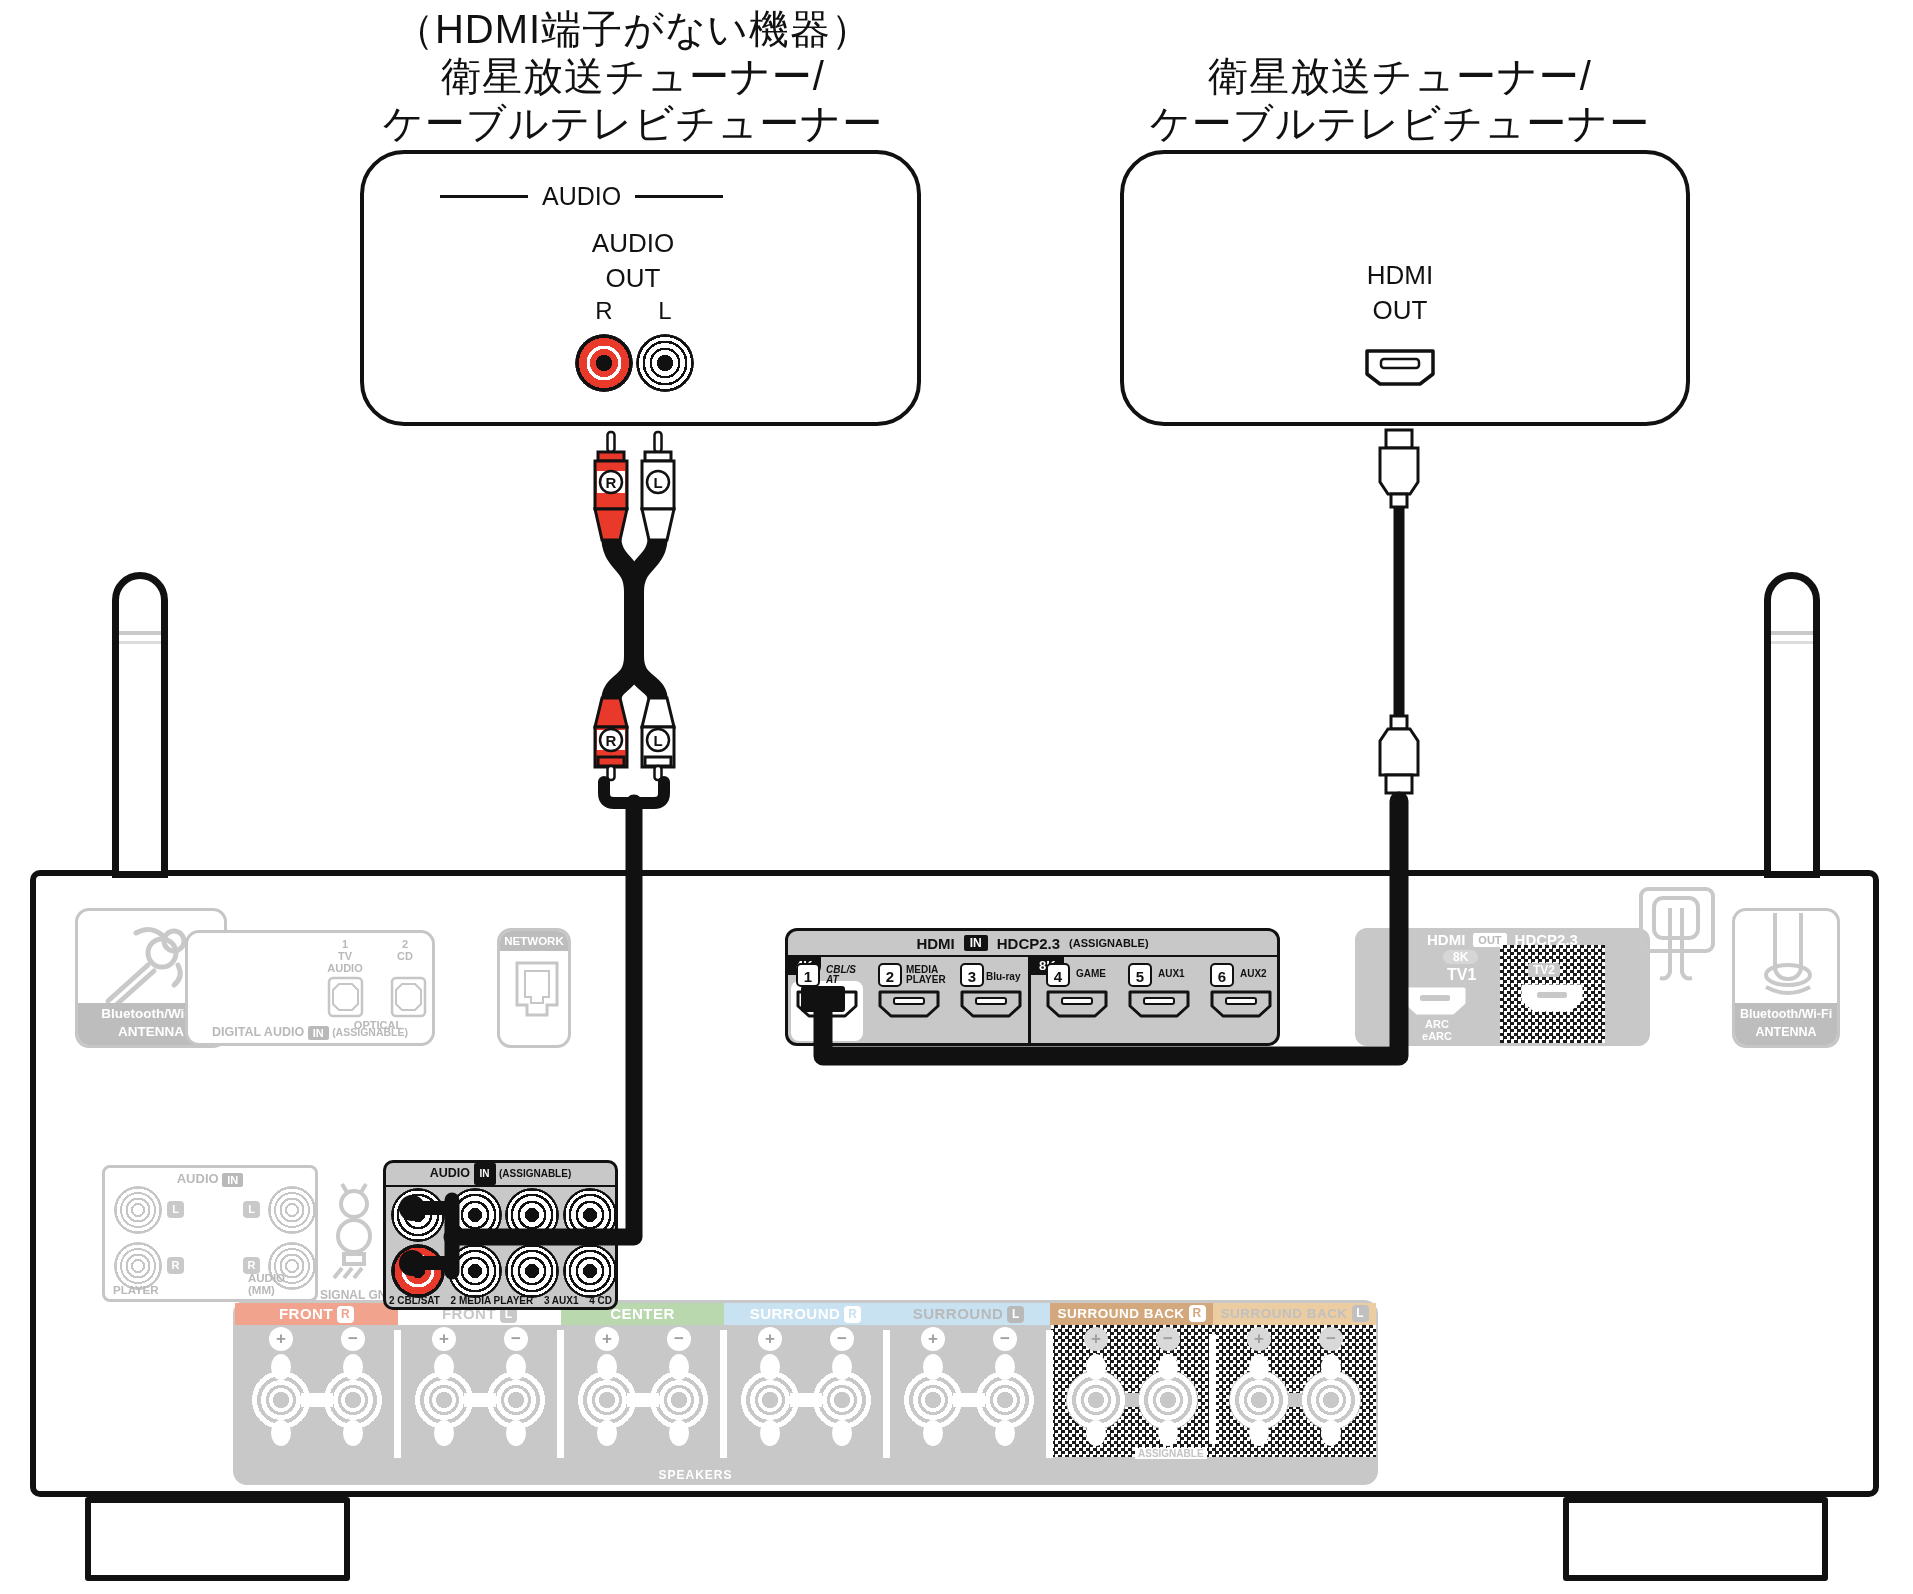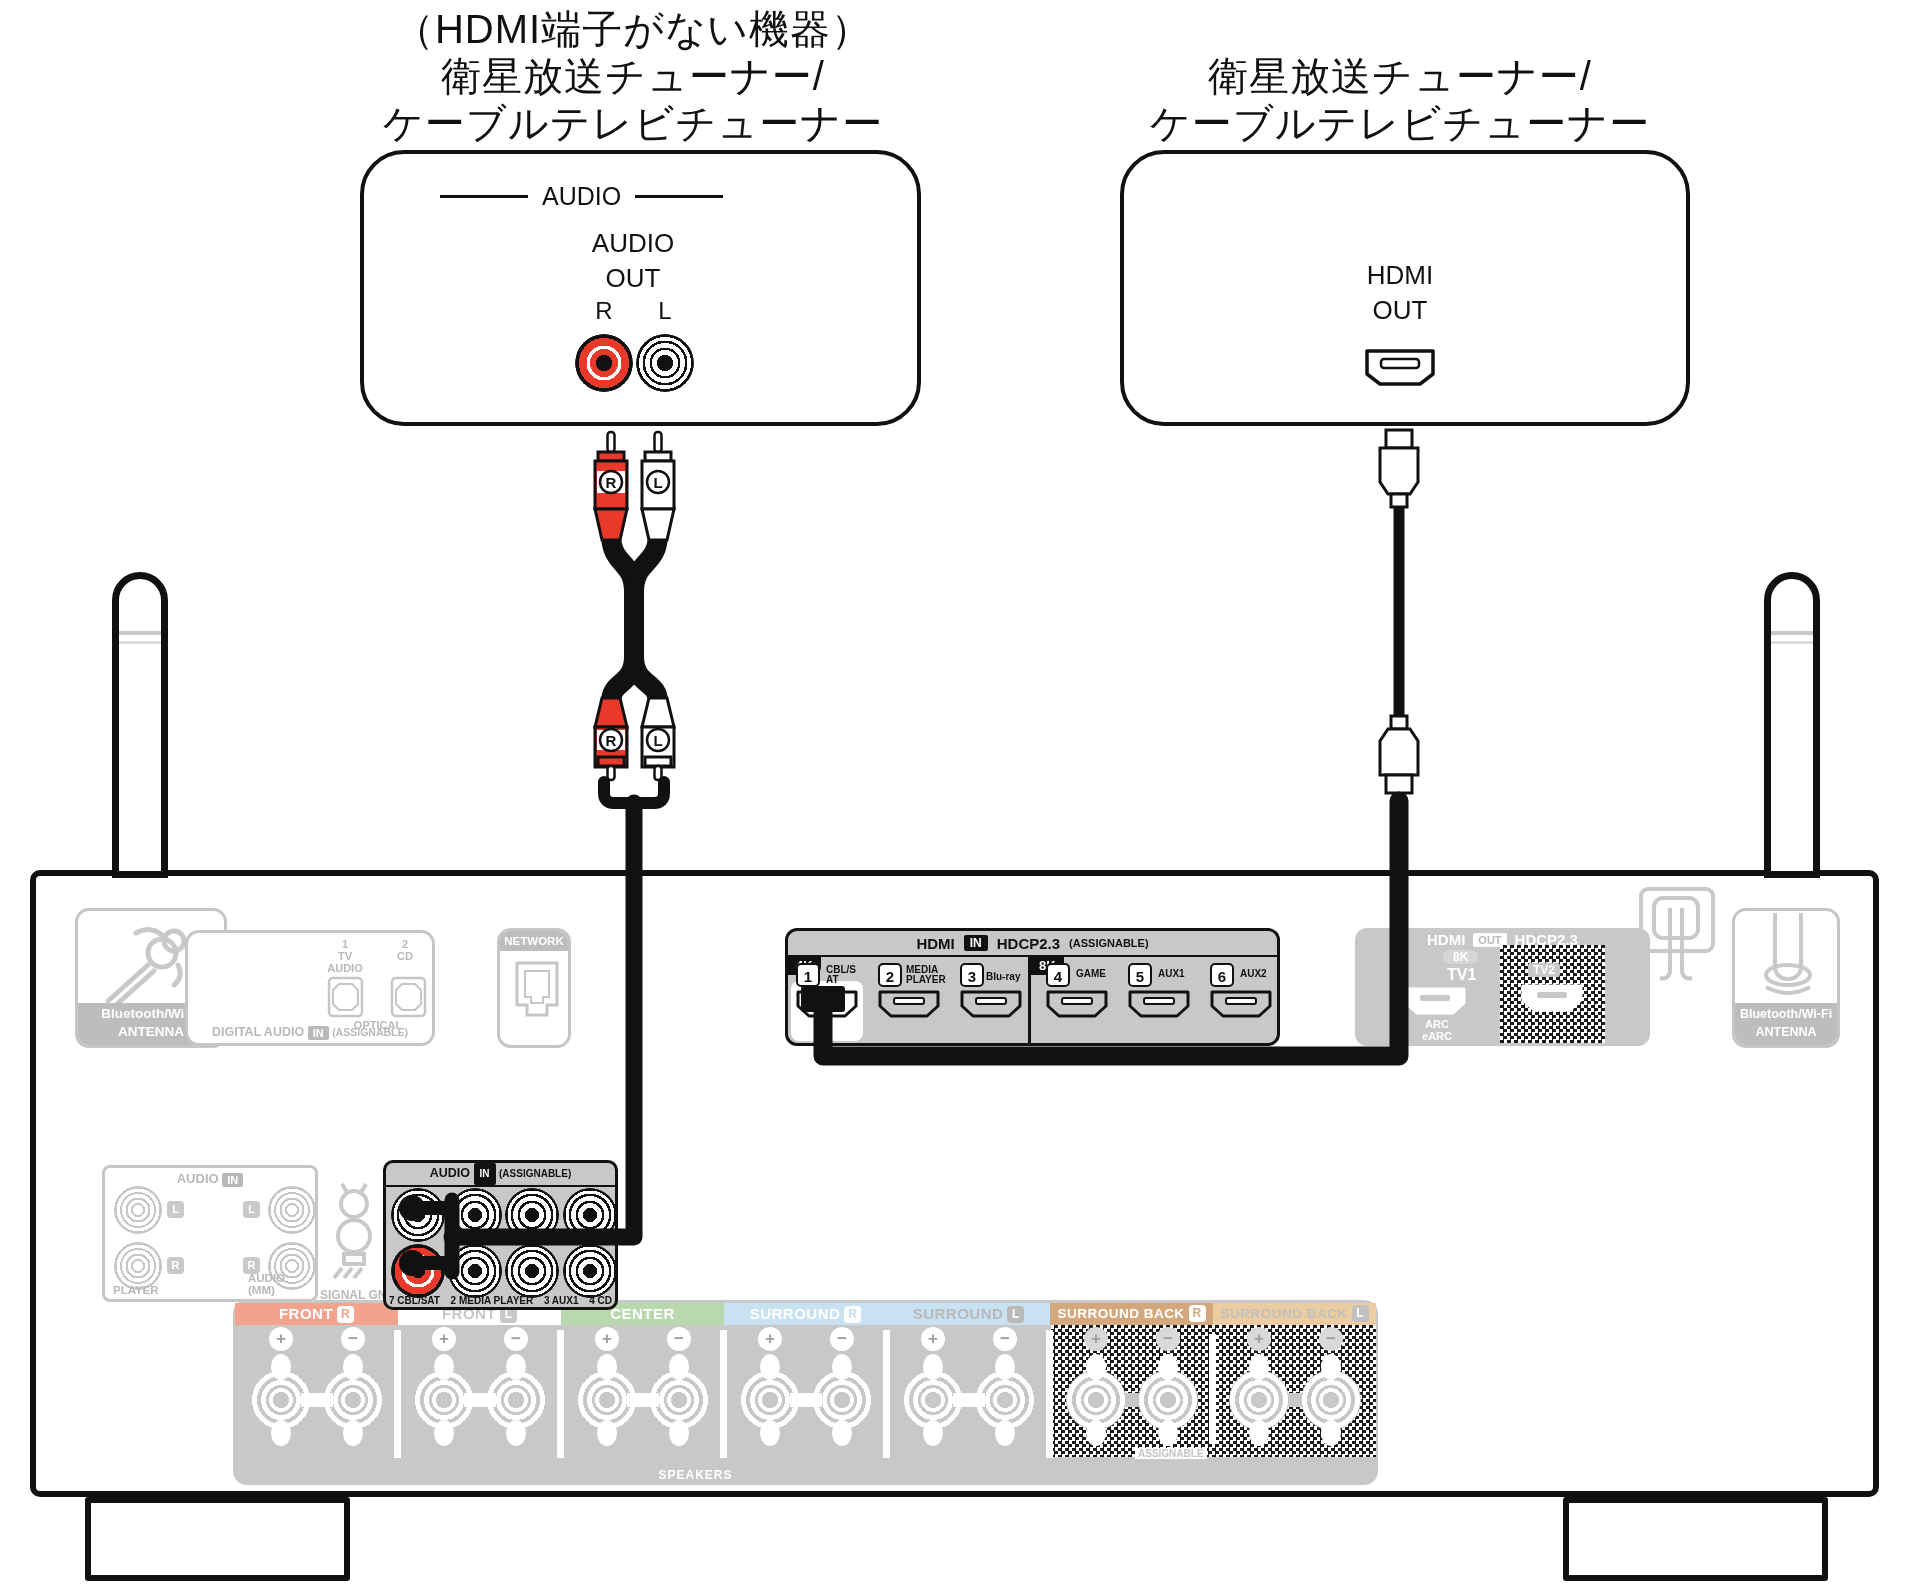--- a/index.html
+++ b/index.html
@@ -173,21 +173,21 @@
       <span class="badge black">IN</span>
       <span>HDCP2.3</span>
       <span style="font-size:11px;">(ASSIGNABLE)</span>
     </div>
     <div class="ktab" style="left:0;">4K</div>
     <div class="ktab" style="left:243px;">8K</div>
     <div class="abs" style="left:240px;top:26px;bottom:0;width:2.5px;background:#111;"></div>
 
     <div class="abs" style="left:3px;top:50px;width:72px;height:60px;background:#fff;border-radius:8px;"></div>
     <div class="numsq" style="left:8px;top:32px;">1</div>
-    <div class="plabel" style="left:38px;top:34px;width:34px;word-break:break-all;">CBL/SAT</div>
+    <div class="plabel" style="left:38px;top:34px;width:34px;word-break:break-all;font-style:italic;">CBL/SAT</div>
     <svg class="hport" style="left:7px;top:58px;">
       <path d="M3,3 H61 V17 L50,27 H14 L3,17 Z" fill="none" stroke="#111" stroke-width="3" stroke-linejoin="round"></path>
     </svg>
 
     <div class="numsq" style="left:90px;top:32px;">2</div>
     <div class="plabel" style="left:118px;top:34px;width:48px;">MEDIA PLAYER</div>
     <svg class="hport" style="left:89px;top:58px;">
       <path d="M3,3 H61 V17 L50,27 H14 L3,17 Z" fill="none" stroke="#111" stroke-width="3" stroke-linejoin="round"></path>
       <rect x="17" y="9" width="30" height="6" rx="2" fill="#fff" stroke="#111" stroke-width="2"></rect>
     </svg>
@@ -301,21 +301,21 @@
     </div>
     <div class="jack54 awhite" style="left:5px;top:25px;"></div>
     <div class="jack54 ared" style="left:5px;top:81px;"></div>
     <div class="jack54 awhite" style="left:62px;top:25px;"></div>
     <div class="jack54 awhite" style="left:62px;top:81px;"></div>
     <div class="jack54 awhite" style="left:119px;top:25px;"></div>
     <div class="jack54 awhite" style="left:119px;top:81px;"></div>
     <div class="jack54 awhite" style="left:177px;top:25px;"></div>
     <div class="jack54 awhite" style="left:177px;top:81px;"></div>
     <div class="abs" style="left:0;right:0;bottom:1px;display:flex;justify-content:space-between;padding:0 3px;font-size:10px;font-weight:bold;color:#111;">
-      <span>7 CBL/SAT</span>
+      <span>2 CBL/SAT</span>
       <span>2 MEDIA PLAYER</span>
       <span>3 AUX1</span>
       <span>4 CD</span>
     </div>
   </div>
 
   <div id="spk">
 
     <div class="spk-label" style="left:2px;background:#f2a38d;color:#fff;"><span>FRONT</span><span class="chbox" style="background:#fff;color:#f2a38d;">R</span></div>
     <div class="spk-label" style="left:165px;background:#fff;color:#c8c8c8;"><span>FRONT</span><span class="chbox" style="background:#c8c8c8;color:#fff;">L</span></div>

